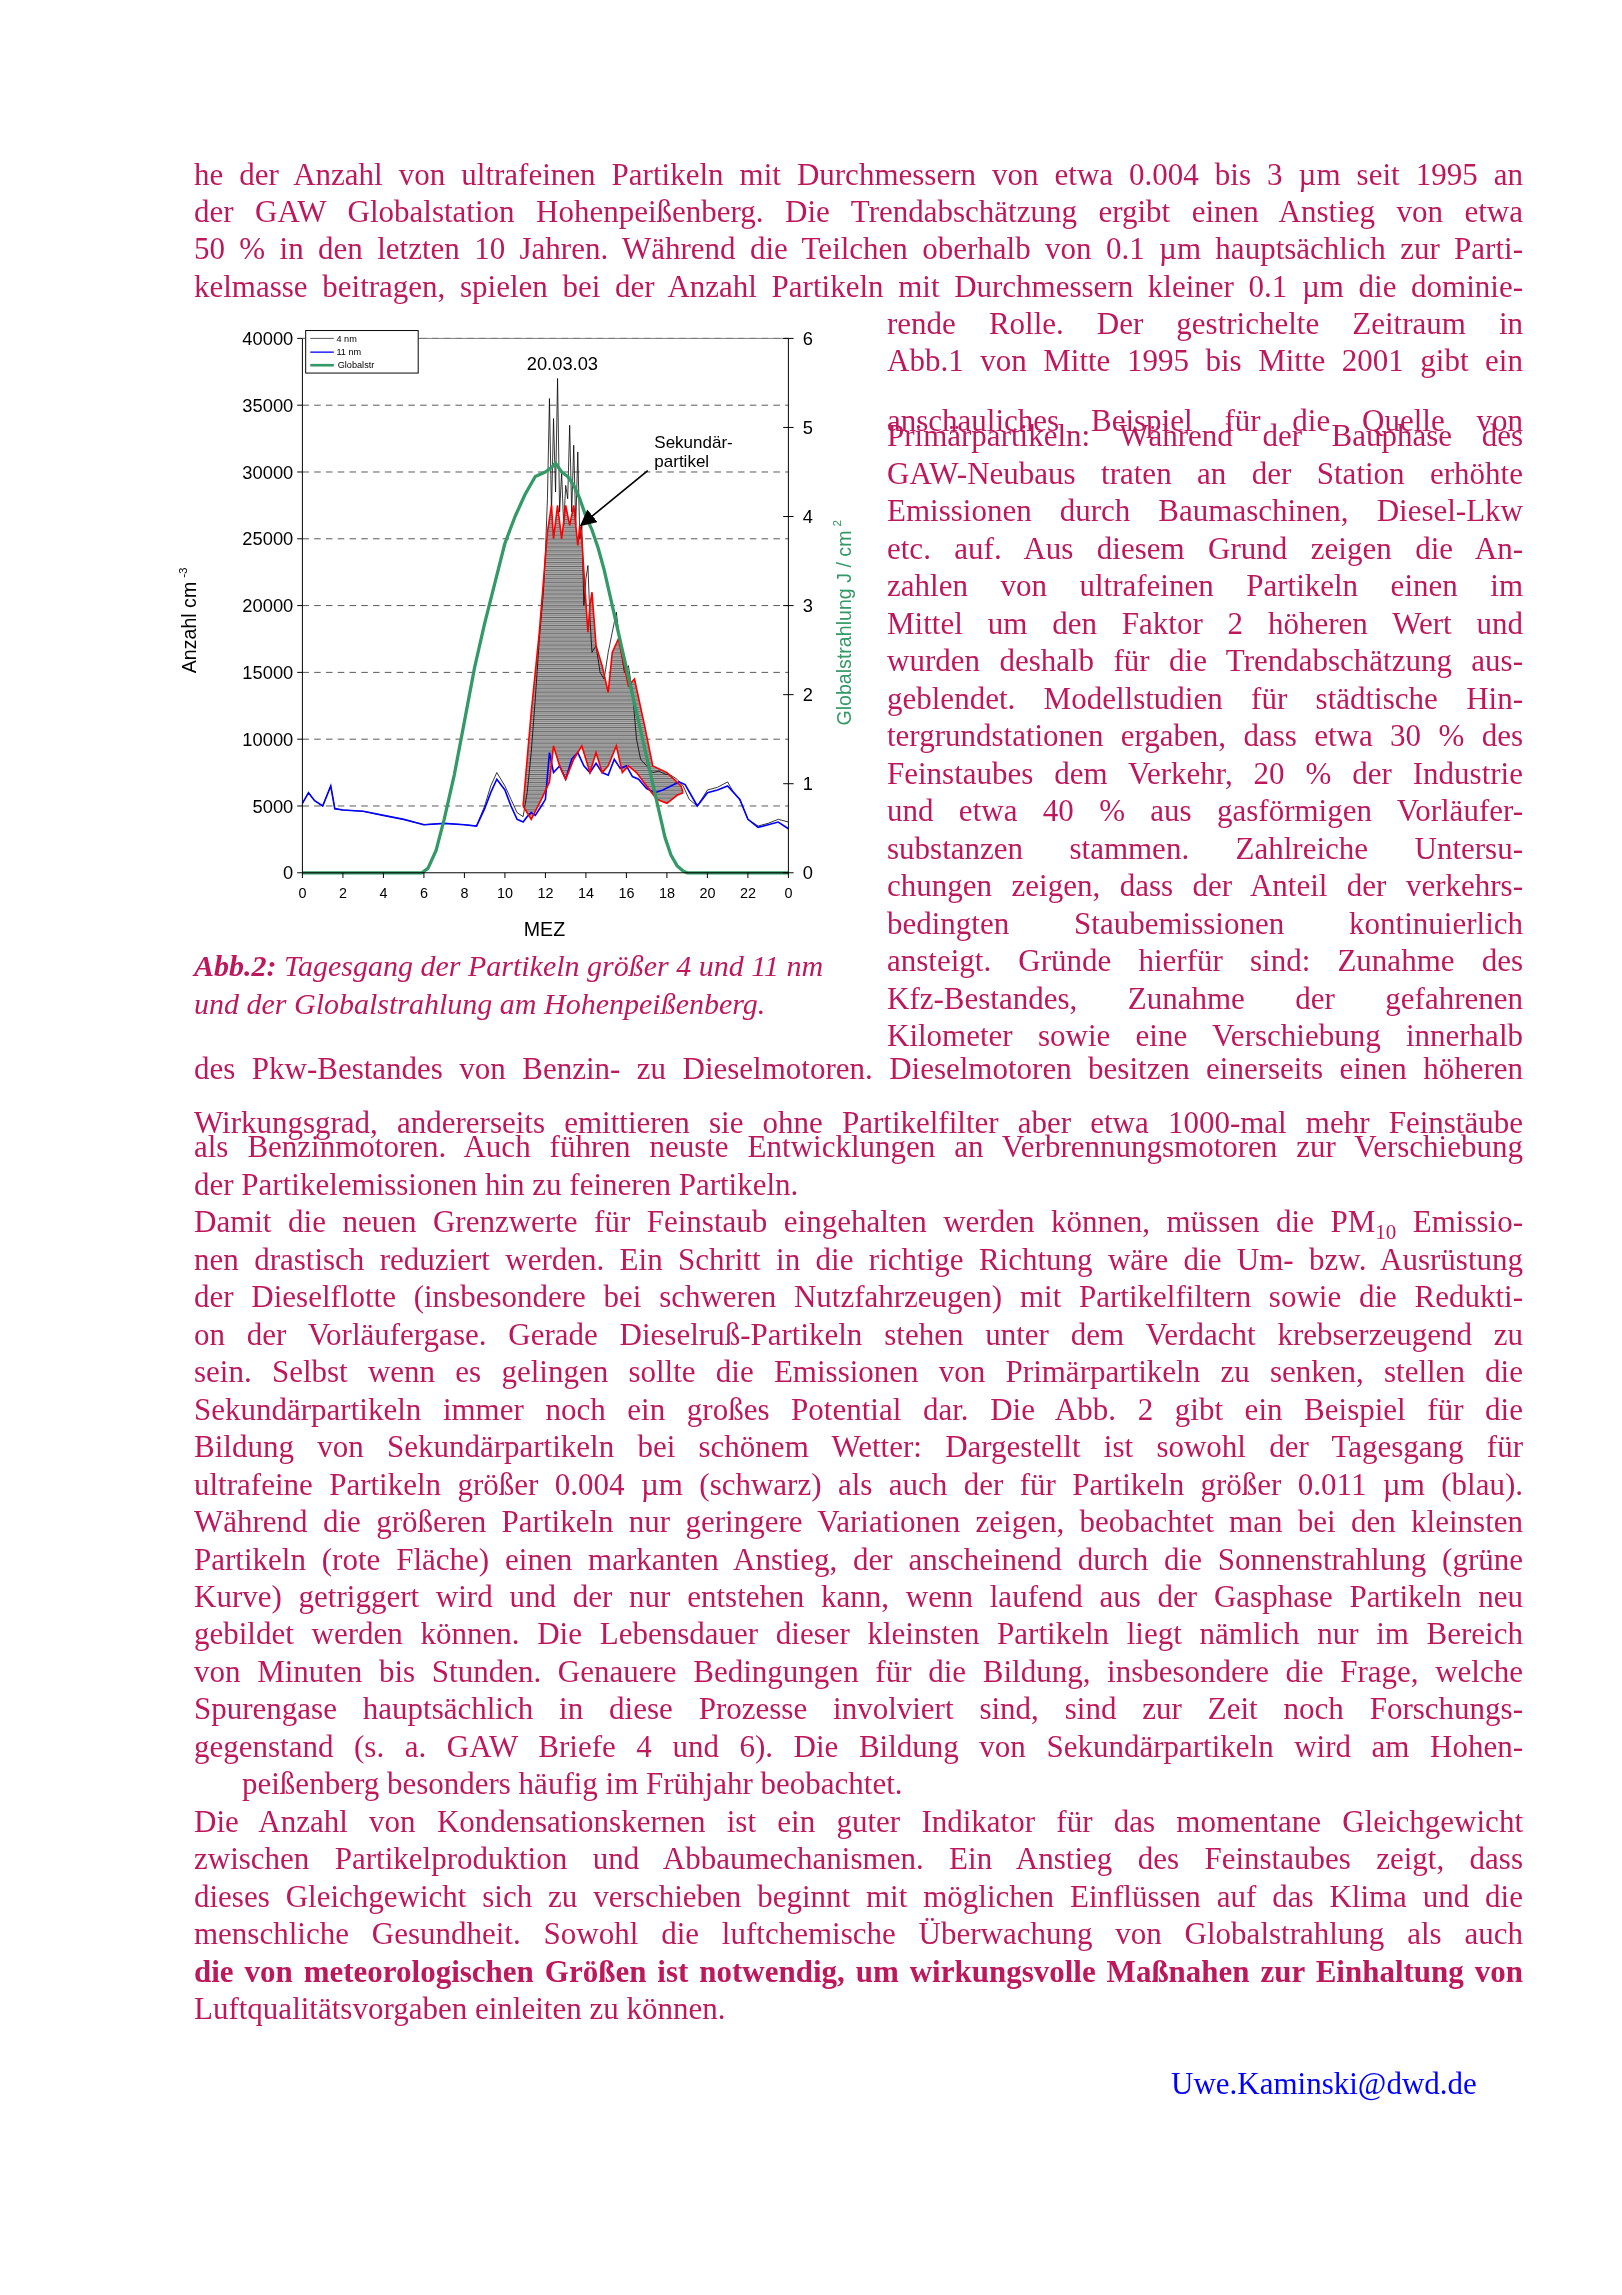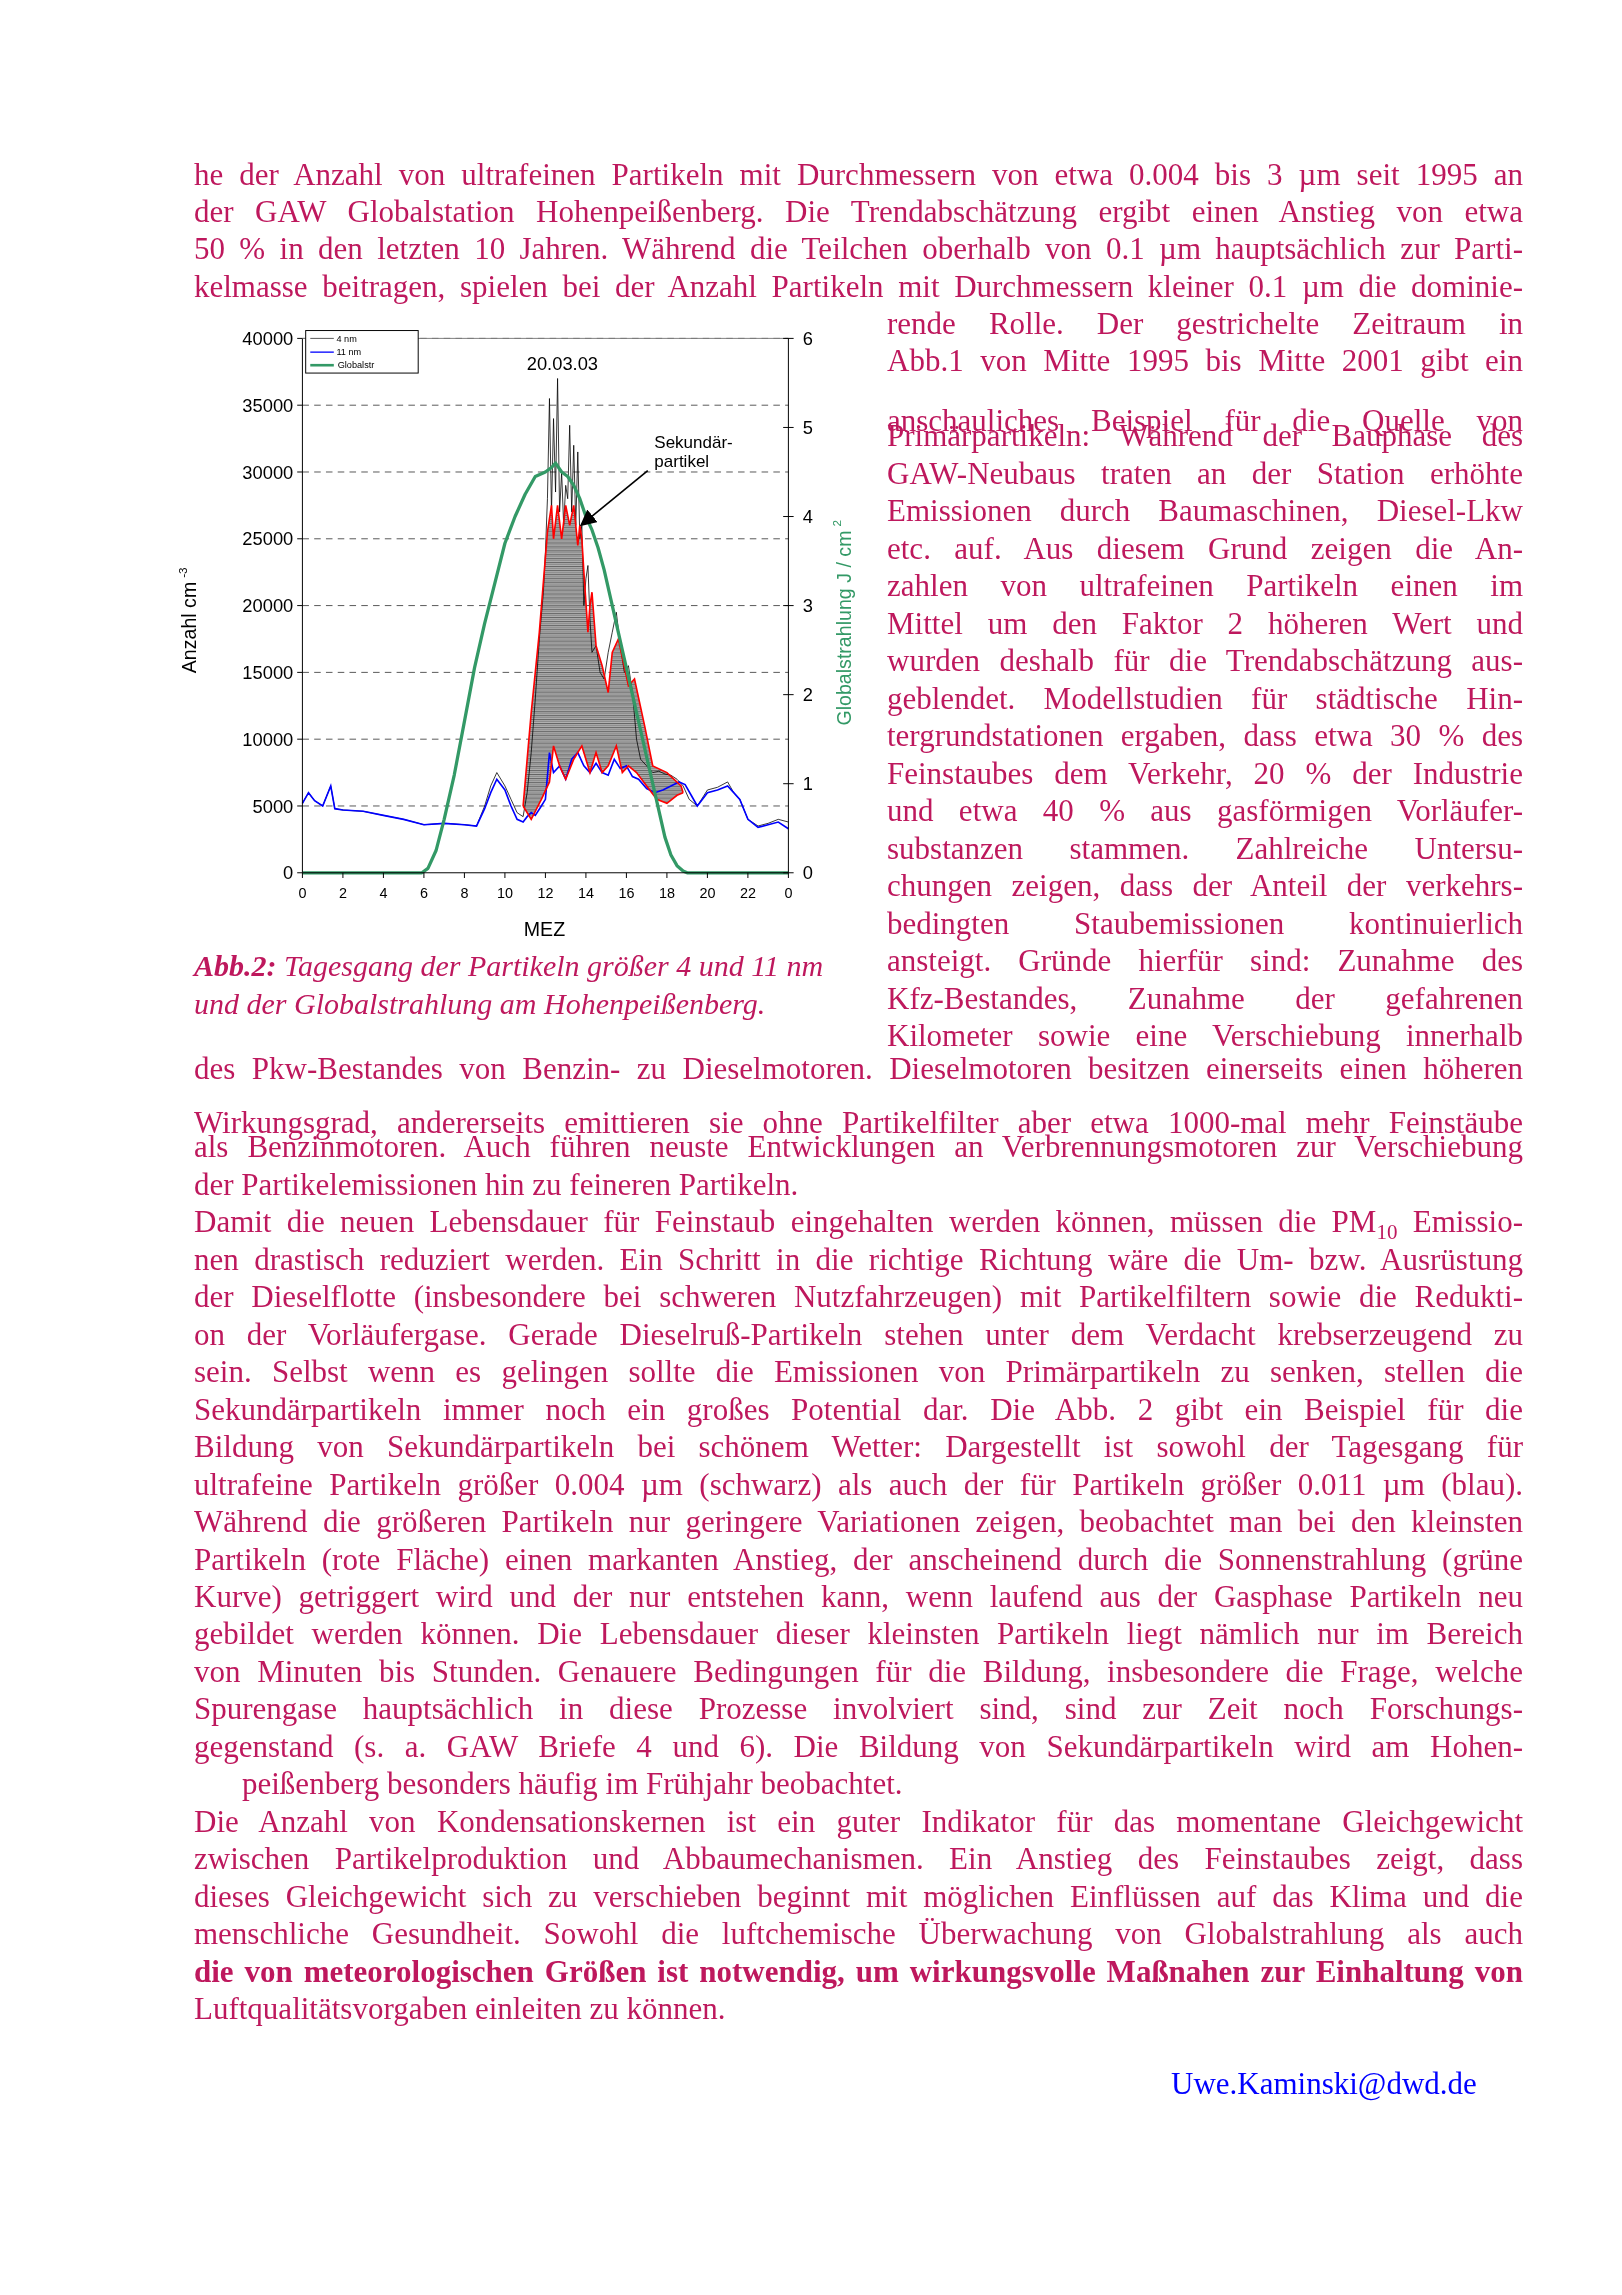--- a/index.html
+++ b/index.html
@@ -174,21 +174,21 @@
 <div class="serif caption" style="top:947px">
   <div><b>Abb.2:</b><span> Tagesgang der Partikeln größer 4 und 11 nm</span></div>
   <div><span>und der Globalstrahlung am Hohenpeißenberg.</span></div>
 </div>
 
 <div class="serif" id="lower-text">
     <div class="line full just" style="top: 1022px; margin-top: 28px;">des Pkw-Bestandes von Benzin- zu Dieselmotoren. Dieselmotoren besitzen einerseits einen höheren</div>
     <div class="line full just" style="top: 1091px; margin-top: 13px;">Wirkungsgrad, andererseits emittieren sie ohne Partikelfilter aber etwa 1000-mal mehr Feinstäube</div>
     <div class="line full just" style="top: 1128px;">als Benzinmotoren. Auch führen neuste Entwicklungen an Verbrennungsmotoren zur Verschiebung</div>
     <div class="line full left" style="top: 1166px;">der Partikelemissionen hin zu feineren Partikeln.</div>
-    <div class="line full just" style="top: 1203px;"><span>Damit die neuen Lebensdauer für Feinstaub eingehalten werden können, müssen die PM</span><sub style="font-size: 21px;">10</sub><span> Emissio-</span></div>
+    <div class="line full just" style="top: 1203px;"><span>Damit die neuen Grenzwerte für Feinstaub eingehalten werden können, müssen die PM</span><sub style="font-size: 21px;">10</sub><span> Emissio-</span></div>
     <div class="line full just" style="top: 1241px;">nen drastisch reduziert werden. Ein Schritt in die richtige Richtung wäre die Um- bzw. Ausrüstung</div>
     <div class="line full just" style="top: 1278px;">der Dieselflotte (insbesondere bei schweren Nutzfahrzeugen) mit Partikelfiltern sowie die Redukti-</div>
     <div class="line full just" style="top: 1316px;">on der Vorläufergase. Gerade Dieselruß-Partikeln stehen unter dem Verdacht krebserzeugend zu</div>
     <div class="line full just" style="top: 1353px;">sein. Selbst wenn es gelingen sollte die Emissionen von Primärpartikeln zu senken, stellen die</div>
     <div class="line full just" style="top: 1391px;">Sekundärpartikeln immer noch ein großes Potential dar. Die Abb. 2 gibt ein Beispiel für die</div>
     <div class="line full just" style="top: 1428px;">Bildung von Sekundärpartikeln bei schönem Wetter: Dargestellt ist sowohl der Tagesgang für</div>
     <div class="line full just" style="top: 1466px;">ultrafeine Partikeln größer 0.004 µm (schwarz) als auch der für Partikeln größer 0.011 µm (blau).</div>
     <div class="line full just" style="top: 1503px;">Während die größeren Partikeln nur geringere Variationen zeigen, beobachtet man bei den kleinsten</div>
     <div class="line full just" style="top: 1541px;">Partikeln (rote Fläche) einen markanten Anstieg, der anscheinend durch die Sonnenstrahlung (grüne</div>
     <div class="line full just" style="top: 1578px;">Kurve) getriggert wird und der nur entstehen kann, wenn laufend aus der Gasphase Partikeln neu</div>

